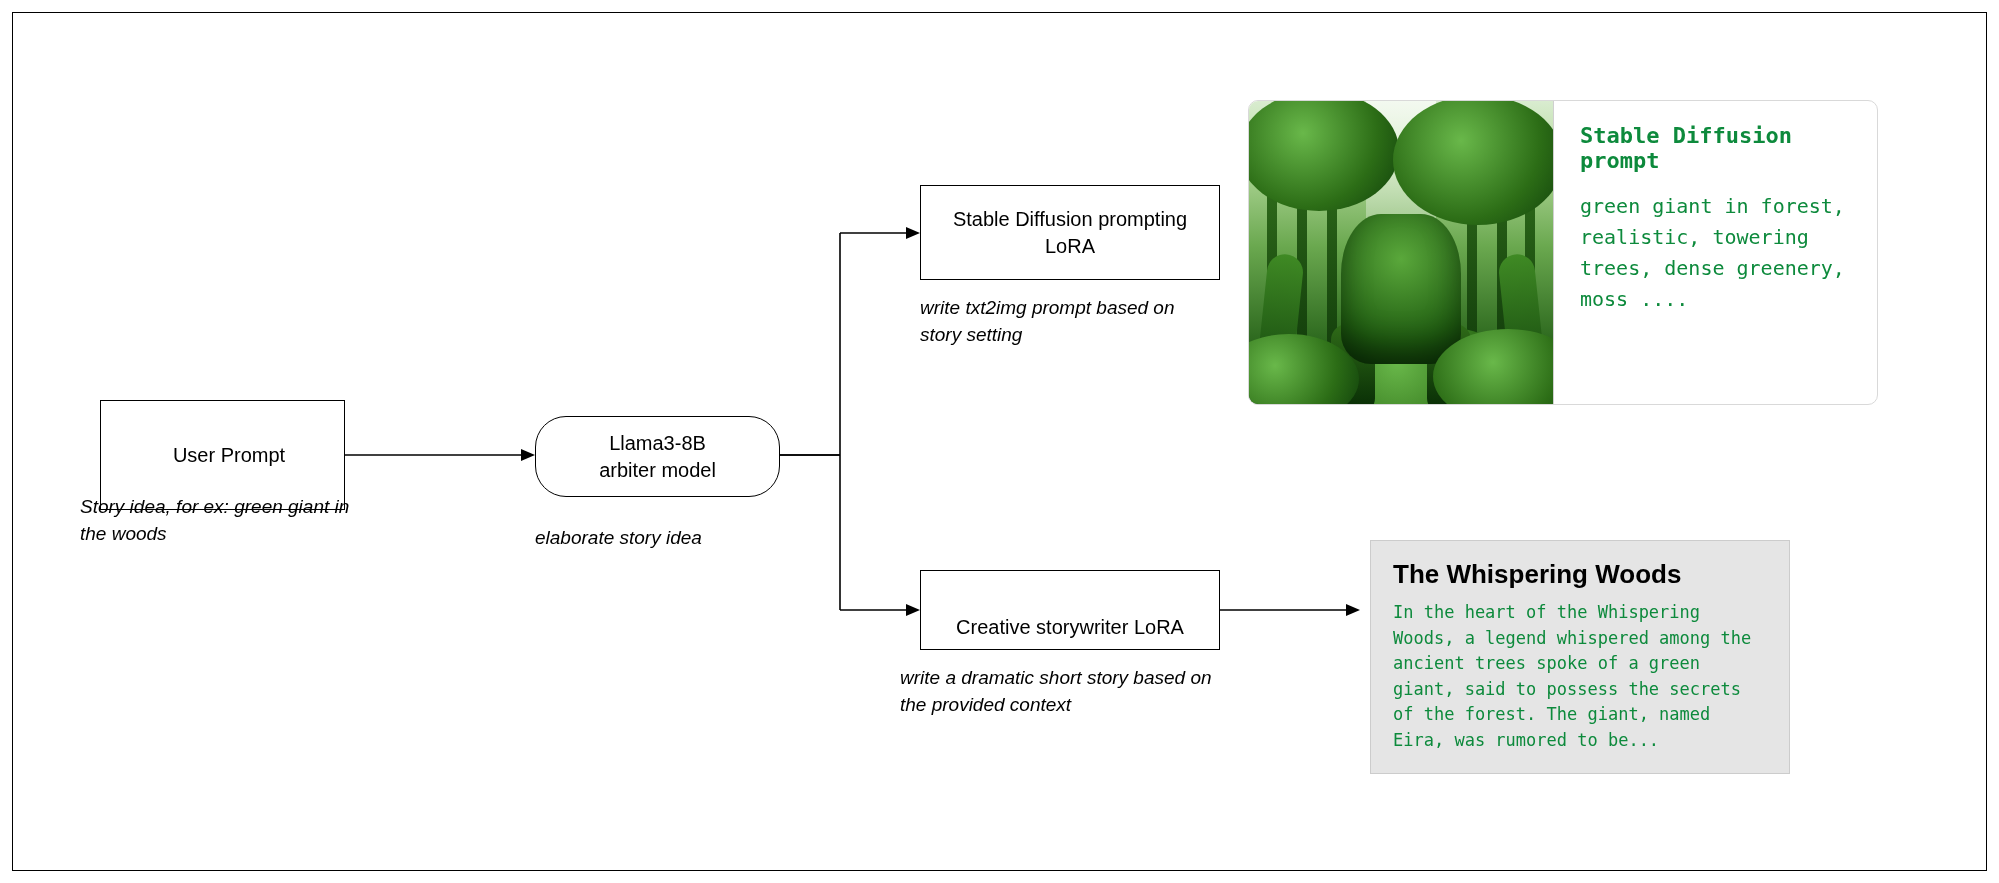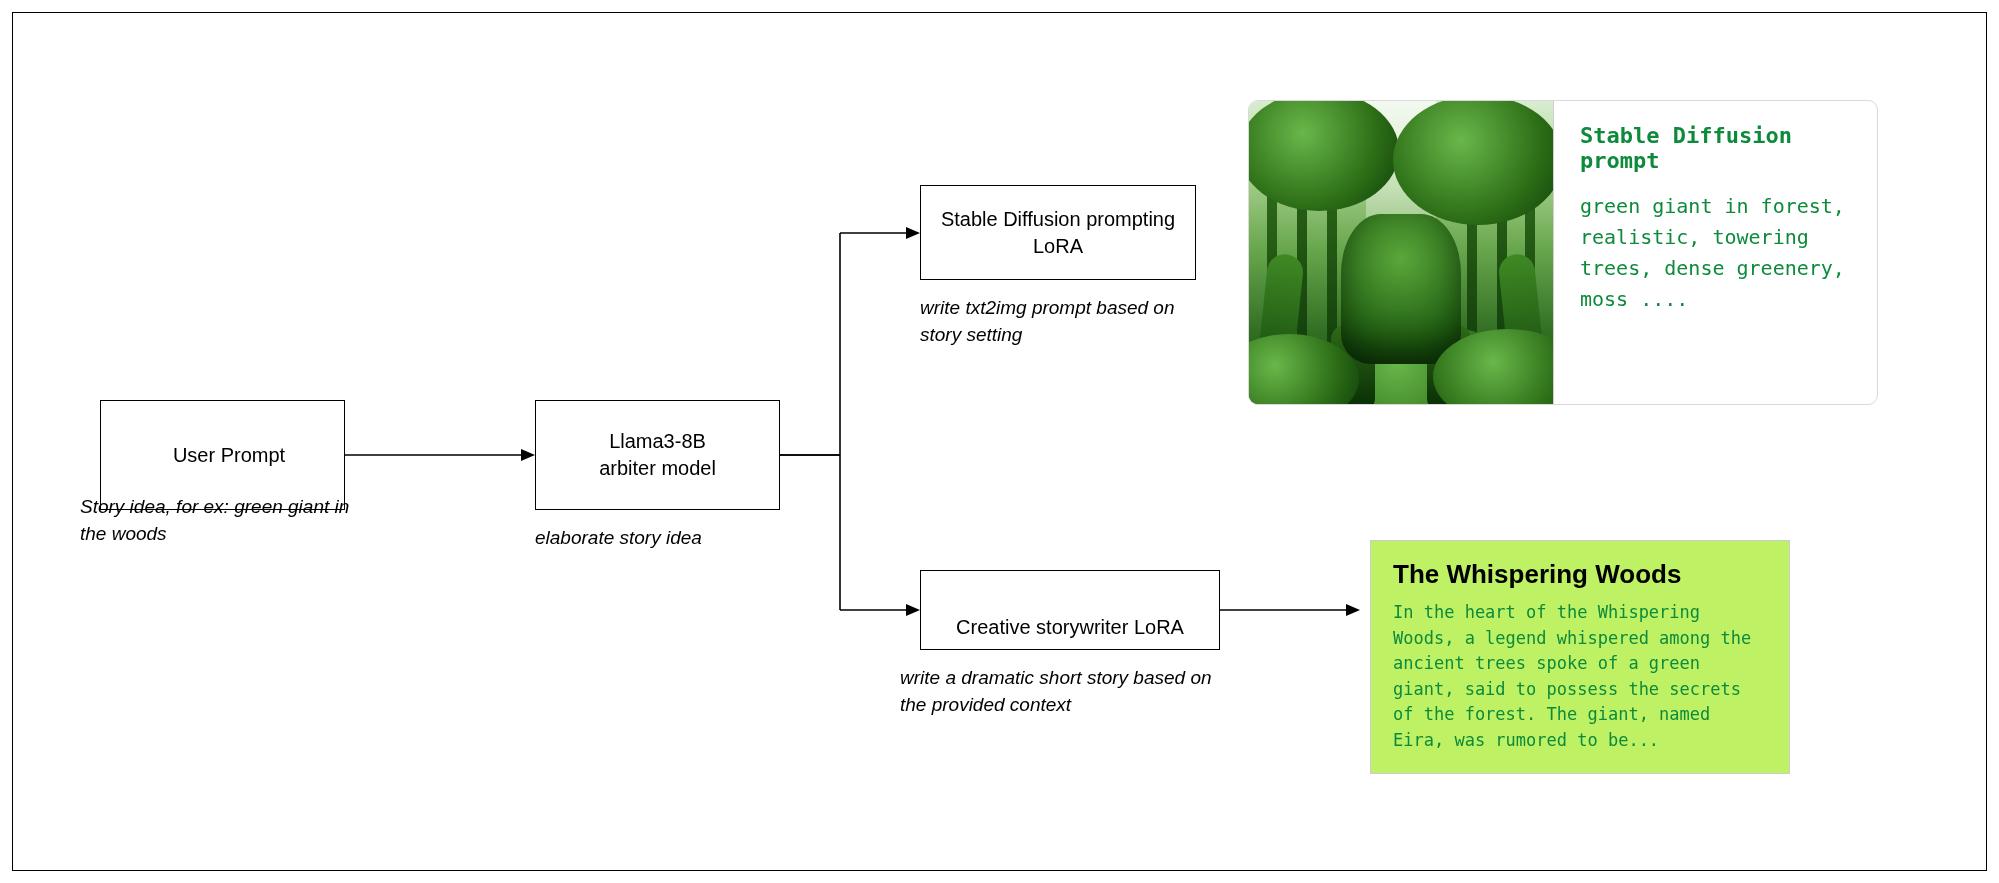--- a/index.html
+++ b/index.html
@@ -127,21 +127,21 @@
   .sd-body {
     color: #0d8a3c;
     font-size: 20px;
     line-height: 1.55;
     white-space: pre-line;
   }
   .story-card {
     position: absolute;
     border: 1.5px solid #ccc;
     padding: 18px 22px 20px;
-    background: #bef264;
+    background: #e5e5e5;
   }
   .story-title {
     font-weight: 800;
     font-size: 26px;
     margin-bottom: 10px;
   }
   .story-body {
     font-family: ui-monospace, SFMono-Regular, Menlo, Consolas, monospace;
     color: #0d8a3c;
     font-size: 17px;
@@ -153,27 +153,27 @@
 <body>
 
 <div class="frame"></div>
 
 <div class="box" style="left:100px; top:400px; width:245px; height:110px;padding-left:25px;">
   <span>User Prompt</span>
 </div>
 <div class="caption" style="left:80px; top:494px; width:290px;">Story idea, for ex:
 green giant in the woods</div>
 
-<div class="box" style="left:535px; top:400px; width:245px; height:110px; white-space: pre-line;">
+<div class="box" style="left:535px; top:416px; width:245px; height:81px; white-space: pre-line; border-radius: 31px;">
   <span>Llama3-8B
 arbiter model</span>
 </div>
 <div class="caption" style="left:535px; top:525px; width:245px;">elaborate story idea</div>
 
-<div class="box" style="left:920px; top:185px; width:276px; height:95px; white-space: pre-line;">
+<div class="box" style="left:920px; top:185px; width:300px; height:95px; white-space: pre-line;">
   <span>Stable Diffusion prompting
 LoRA</span>
 </div>
 <div class="caption" style="left:920px; top:295px; width:300px;">write txt2img prompt
 based on story setting</div>
 
 <div class="box" style="left:920px; top:570px; width:300px; height:80px;align-items:flex-end;">
   <span>Creative storywriter LoRA</span>
 </div>
 <div class="caption" style="left:900px; top:665px; width:340px;font-style:italic;">write a dramatic short story

